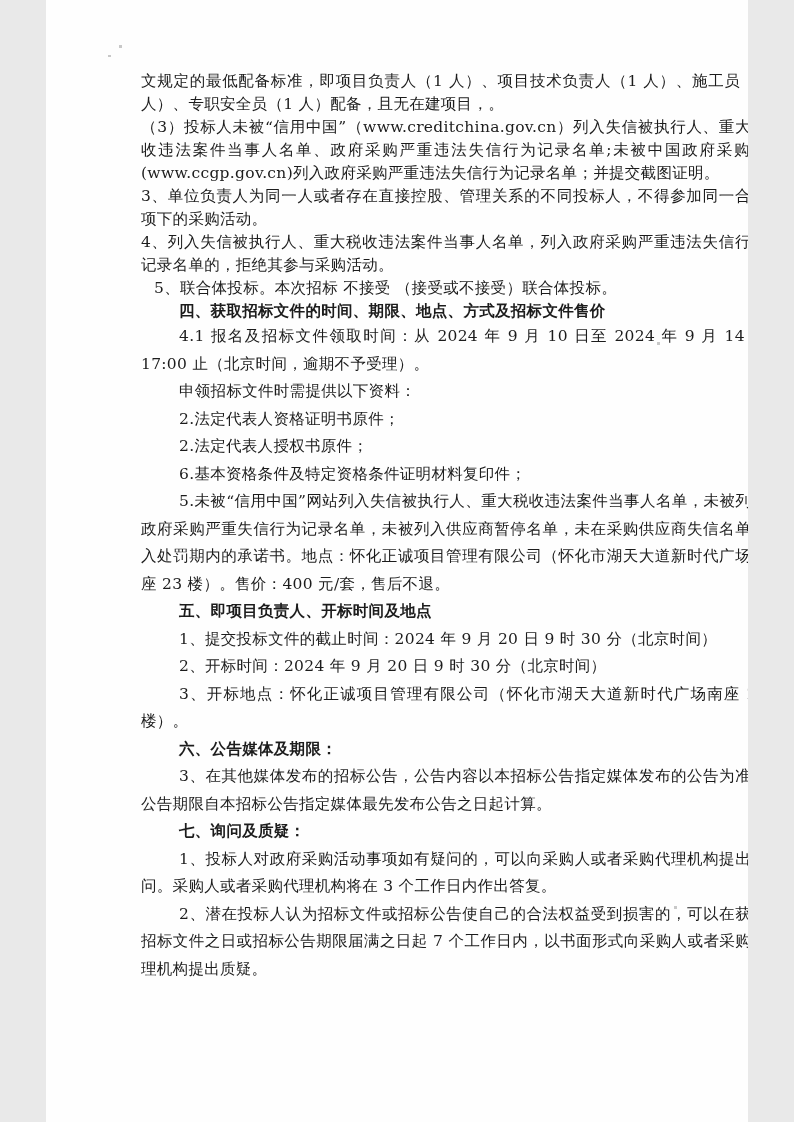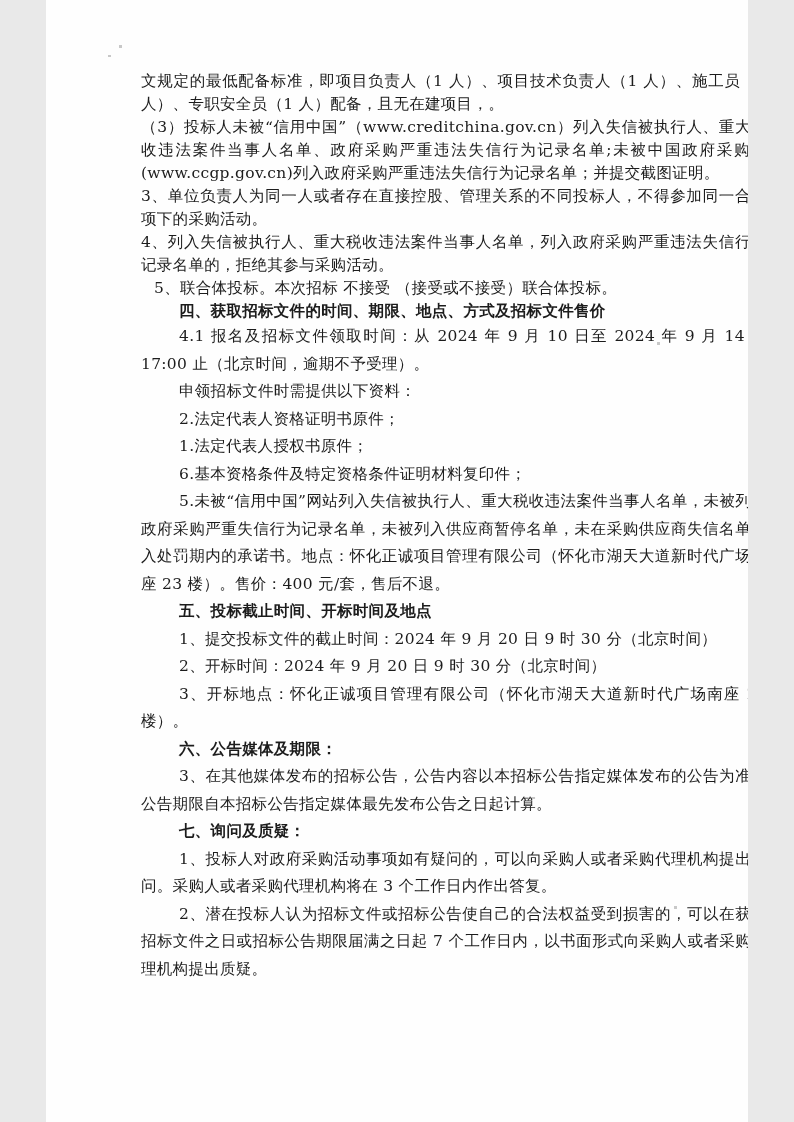--- a/index.html
+++ b/index.html
@@ -74,25 +74,25 @@
     <p class="tight">（3）投标人未被“信用中国”（www.creditchina.gov.cn）列入失信被执行人、重大税收违法案件当事人名单、政府采购严重违法失信行为记录名单;未被中国政府采购网(www.ccgp.gov.cn)列入政府采购严重违法失信行为记录名单；并提交截图证明。</p>
     <p class="tight">3、单位负责人为同一人或者存在直接控股、管理关系的不同投标人，不得参加同一合同项下的采购活动。</p>
     <p class="tight">4、列入失信被执行人、重大税收违法案件当事人名单，列入政府采购严重违法失信行为记录名单的，拒绝其参与采购活动。</p>
     <p class="tight indent-small">5、联合体投标。本次招标 不接受 （接受或不接受）联合体投标。</p>
 
     <p class="tight heading indent1">四、获取招标文件的时间、期限、地点、方式及招标文件售价</p>
 
     <p class="loose indent1">4.1 报名及招标文件领取时间：从 2024 年 9 月 10 日至 2024 年 9 月 14 日 17:00 止（北京时间，逾期不予受理）。</p>
     <p class="loose indent1">申领招标文件时需提供以下资料：</p>
     <p class="loose indent1">2.法定代表人资格证明书原件；</p>
-    <p class="loose indent1">1.法定代表人授权书原件；</p>
+    <p class="loose indent1">2.法定代表人授权书原件；</p>
     <p class="loose indent1">6.基本资格条件及特定资格条件证明材料复印件；</p>
     <p class="loose indent1">5.未被“信用中国”网站列入失信被执行人、重大税收违法案件当事人名单，未被列入政府采购严重失信行为记录名单，未被列入供应商暂停名单，未在采购供应商失信名单禁入处罚期内的承诺书。地点：怀化正诚项目管理有限公司（怀化市湖天大道新时代广场南座 23 楼）。售价：400 元/套，售后不退。</p>
 
-    <p class="loose heading indent1">五、投标截止时间、开标时间及地点</p>
+    <p class="loose heading indent1">五、即项目负责人、开标时间及地点</p>
     <p class="loose indent1">1、提交投标文件的截止时间：2024 年 9 月 20 日 9 时 30 分（北京时间）</p>
     <p class="loose indent1">2、开标时间：2024 年 9 月 20 日 9 时 30 分（北京时间）</p>
     <p class="loose indent1">3、开标地点：怀化正诚项目管理有限公司（怀化市湖天大道新时代广场南座 23 楼）。</p>
 
     <p class="loose heading indent1">六、公告媒体及期限：</p>
     <p class="loose indent1">3、在其他媒体发布的招标公告，公告内容以本招标公告指定媒体发布的公告为准；公告期限自本招标公告指定媒体最先发布公告之日起计算。</p>
 
     <p class="loose heading indent1">七、询问及质疑：</p>
     <p class="loose indent1">1、投标人对政府采购活动事项如有疑问的，可以向采购人或者采购代理机构提出询问。采购人或者采购代理机构将在 3 个工作日内作出答复。</p>
     <p class="loose indent1">2、潜在投标人认为招标文件或招标公告使自己的合法权益受到损害的，可以在获取招标文件之日或招标公告期限届满之日起 7 个工作日内，以书面形式向采购人或者采购代理机构提出质疑。</p>

